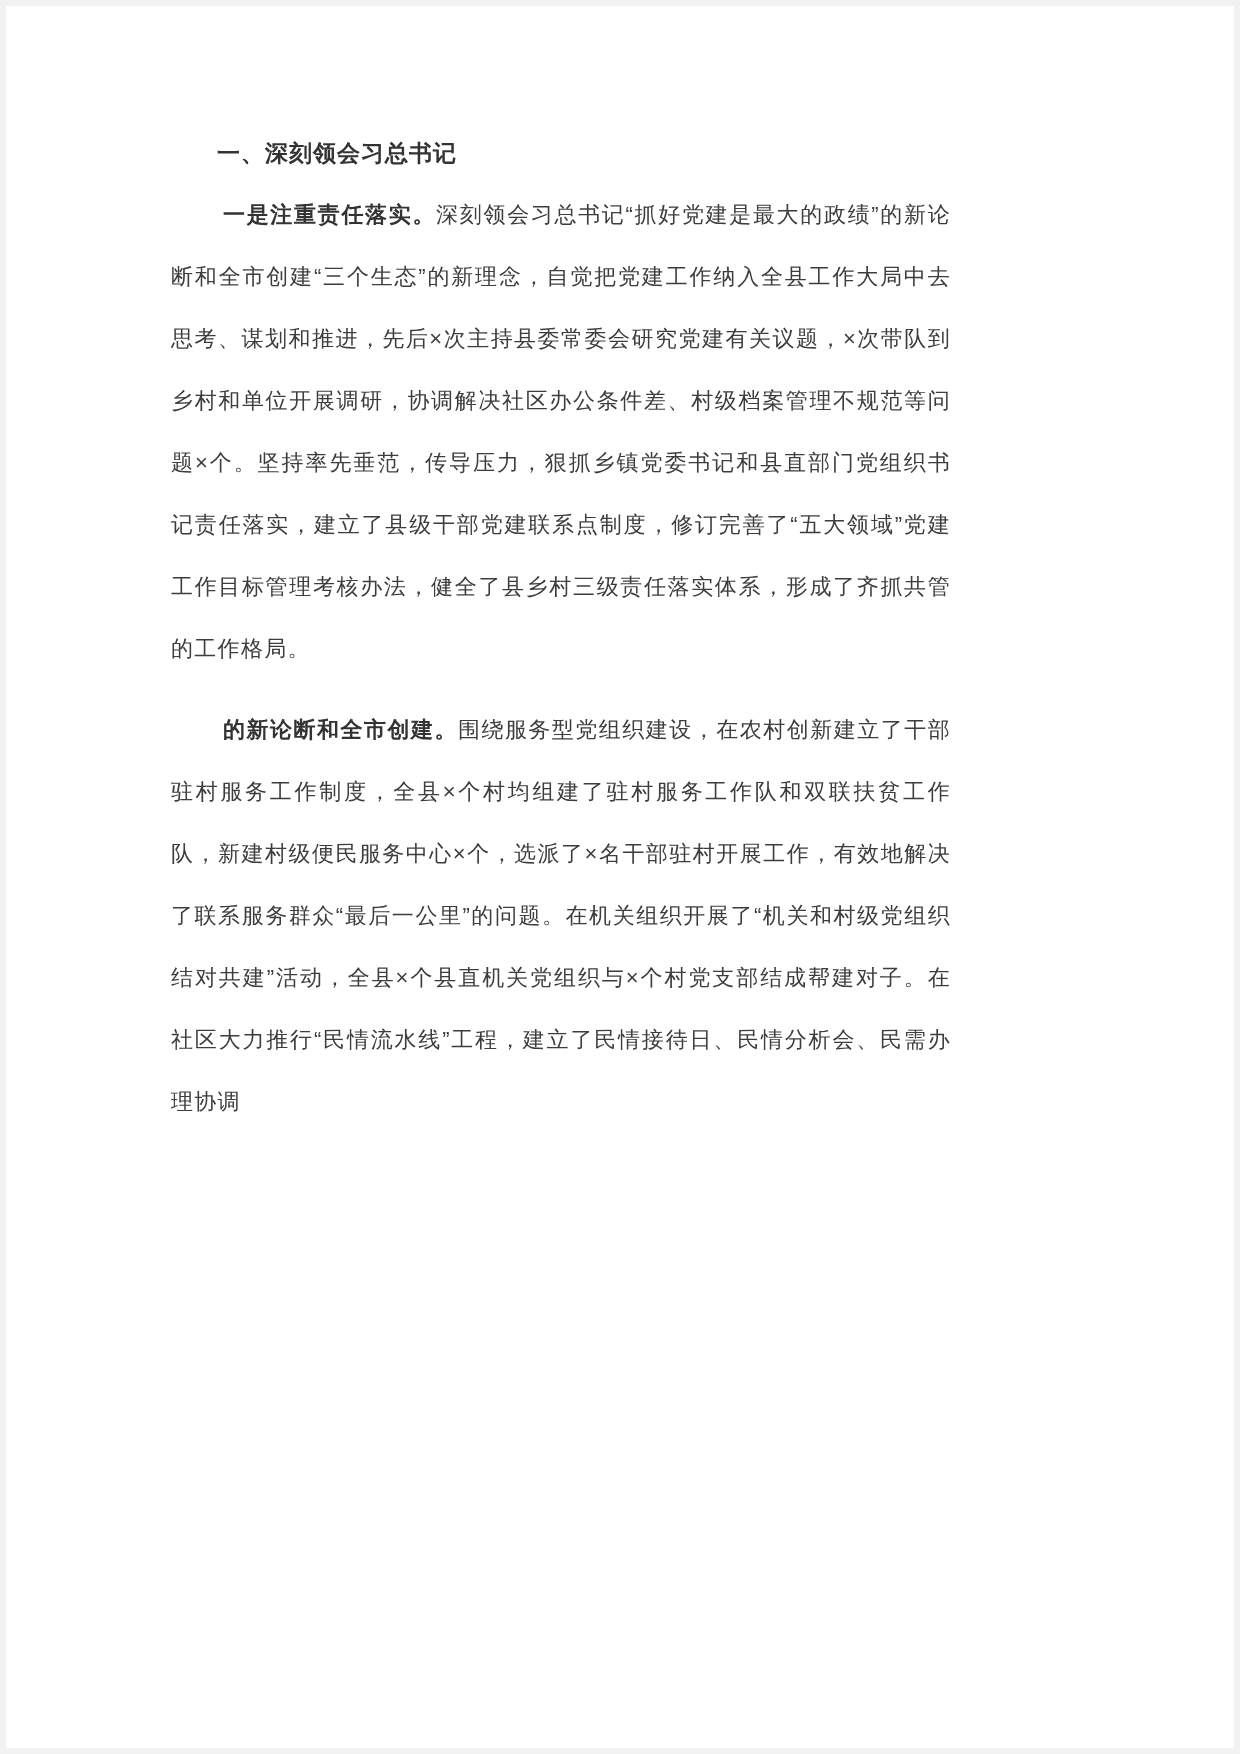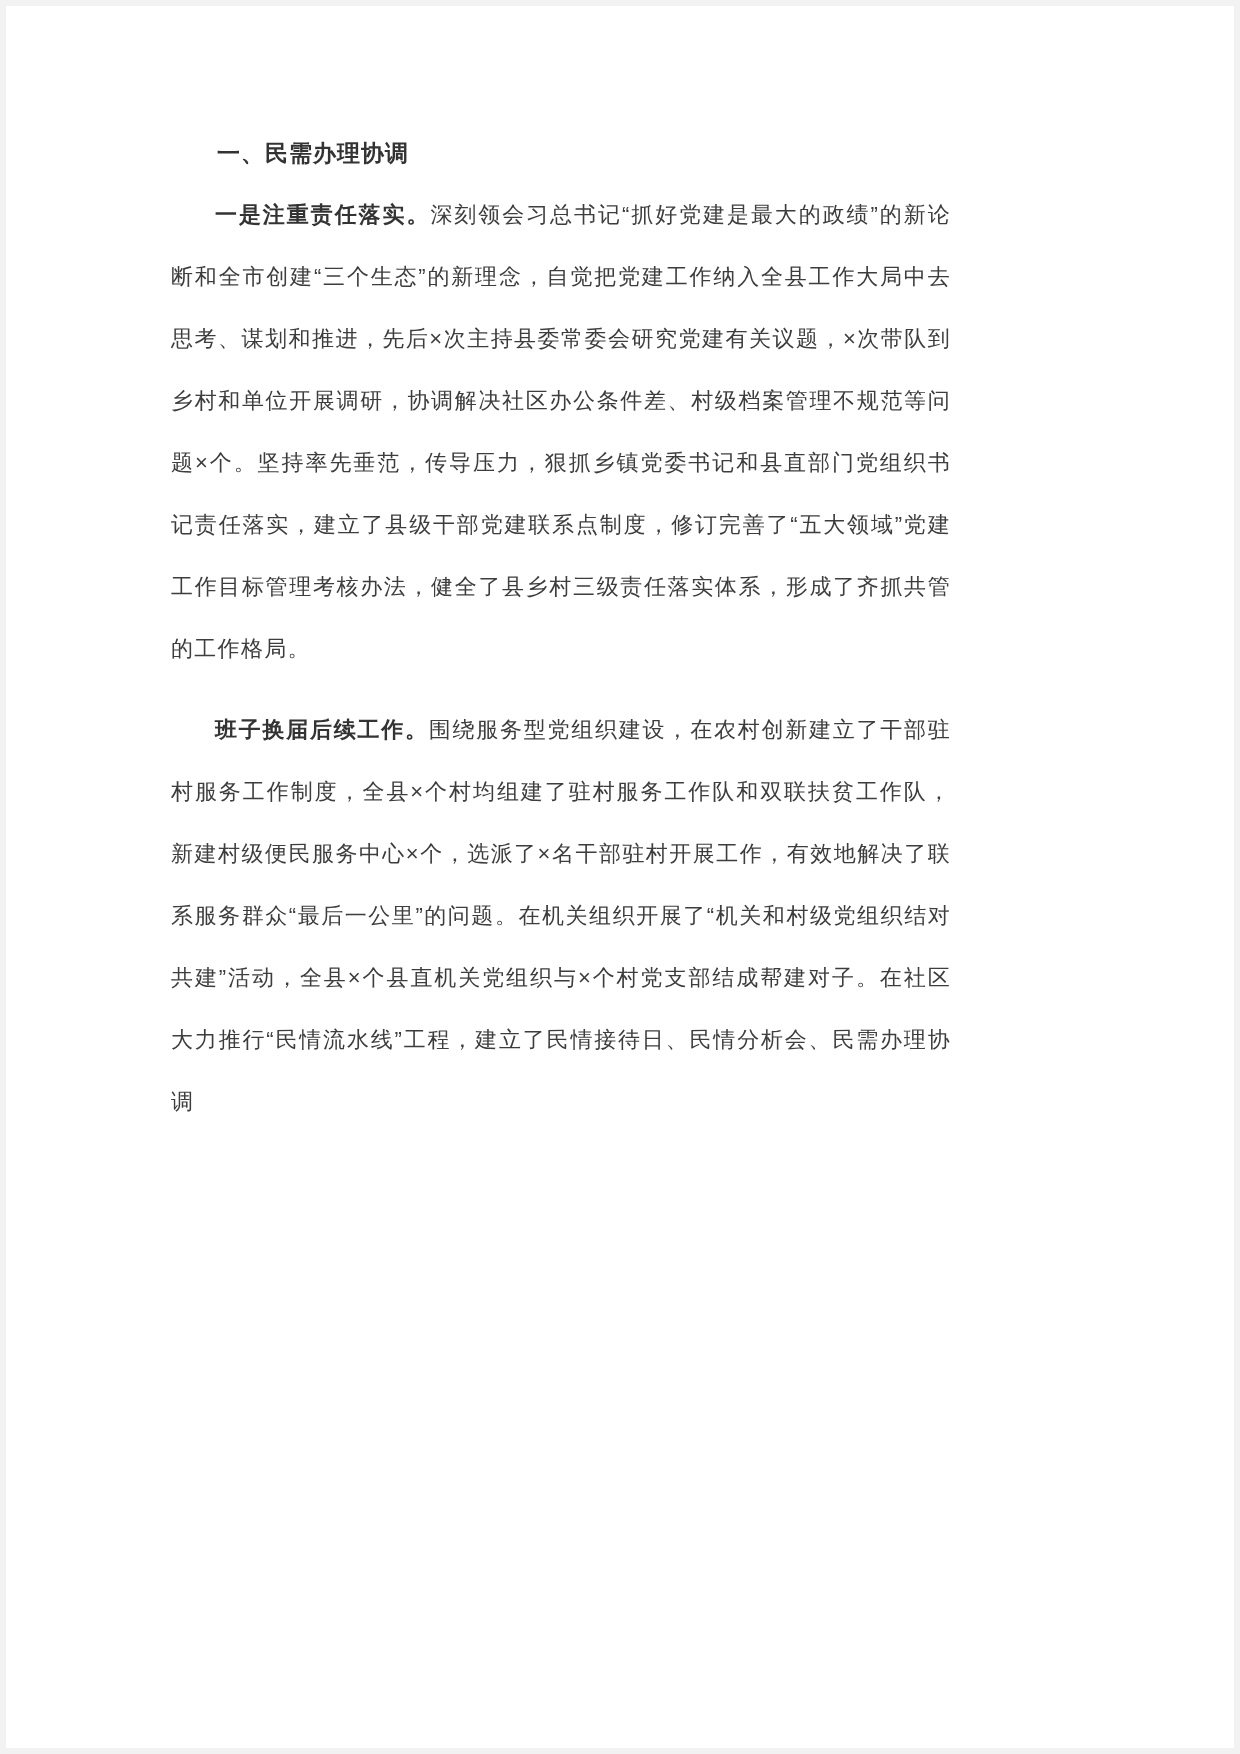--- a/index.html
+++ b/index.html
@@ -41,29 +41,30 @@
     text-align: justify;
     text-indent: 2em;
     letter-spacing: 1.3px;
     color: #3d3d3d;
     margin: 0 0 19px 0;
     word-break: break-all;
   }
   .doc-paragraph .lead {
     font-weight: bold;
     color: #333333;
+    margin-left: 8px;
   }
 </style>
 </head>
 <body>
 
 <div class="page">
   <div class="content">
 
-    <h2 class="doc-heading">一、民需办理协调</h2>
+    <h2 class="doc-heading">一、深刻领会习总书记</h2>
 
     <p class="doc-paragraph"><span class="lead">一是注重责任落实。</span><span>深刻领会习总书记“抓好党建是最大的政绩”的新论断和全市创建“三个生态”的新理念，自觉把党建工作纳入全县工作大局中去思考、谋划和推进，先后×次主持县委常委会研究党建有关议题，×次带队到乡村和单位开展调研，协调解决社区办公条件差、村级档案管理不规范等问题×个。坚持率先垂范，传导压力，狠抓乡镇党委书记和县直部门党组织书记责任落实，建立了县级干部党建联系点制度，修订完善了“五大领域”党建工作目标管理考核办法，健全了县乡村三级责任落实体系，形成了齐抓共管的工作格局。</span></p>
 
 
-    <p class="doc-paragraph"><span class="lead">班子换届后续工作。</span><span>围绕服务型党组织建设，在农村创新建立了干部驻村服务工作制度，全县×个村均组建了驻村服务工作队和双联扶贫工作队，新建村级便民服务中心×个，选派了×名干部驻村开展工作，有效地解决了联系服务群众“最后一公里”的问题。在机关组织开展了“机关和村级党组织结对共建”活动，全县×个县直机关党组织与×个村党支部结成帮建对子。在社区大力推行“民情流水线”工程，建立了民情接待日、民情分析会、民需办理协调</span></p>
+    <p class="doc-paragraph"><span class="lead">的新论断和全市创建。</span><span>围绕服务型党组织建设，在农村创新建立了干部驻村服务工作制度，全县×个村均组建了驻村服务工作队和双联扶贫工作队，新建村级便民服务中心×个，选派了×名干部驻村开展工作，有效地解决了联系服务群众“最后一公里”的问题。在机关组织开展了“机关和村级党组织结对共建”活动，全县×个县直机关党组织与×个村党支部结成帮建对子。在社区大力推行“民情流水线”工程，建立了民情接待日、民情分析会、民需办理协调</span></p>
 
   </div>
 </div>
 
 </body></html>

